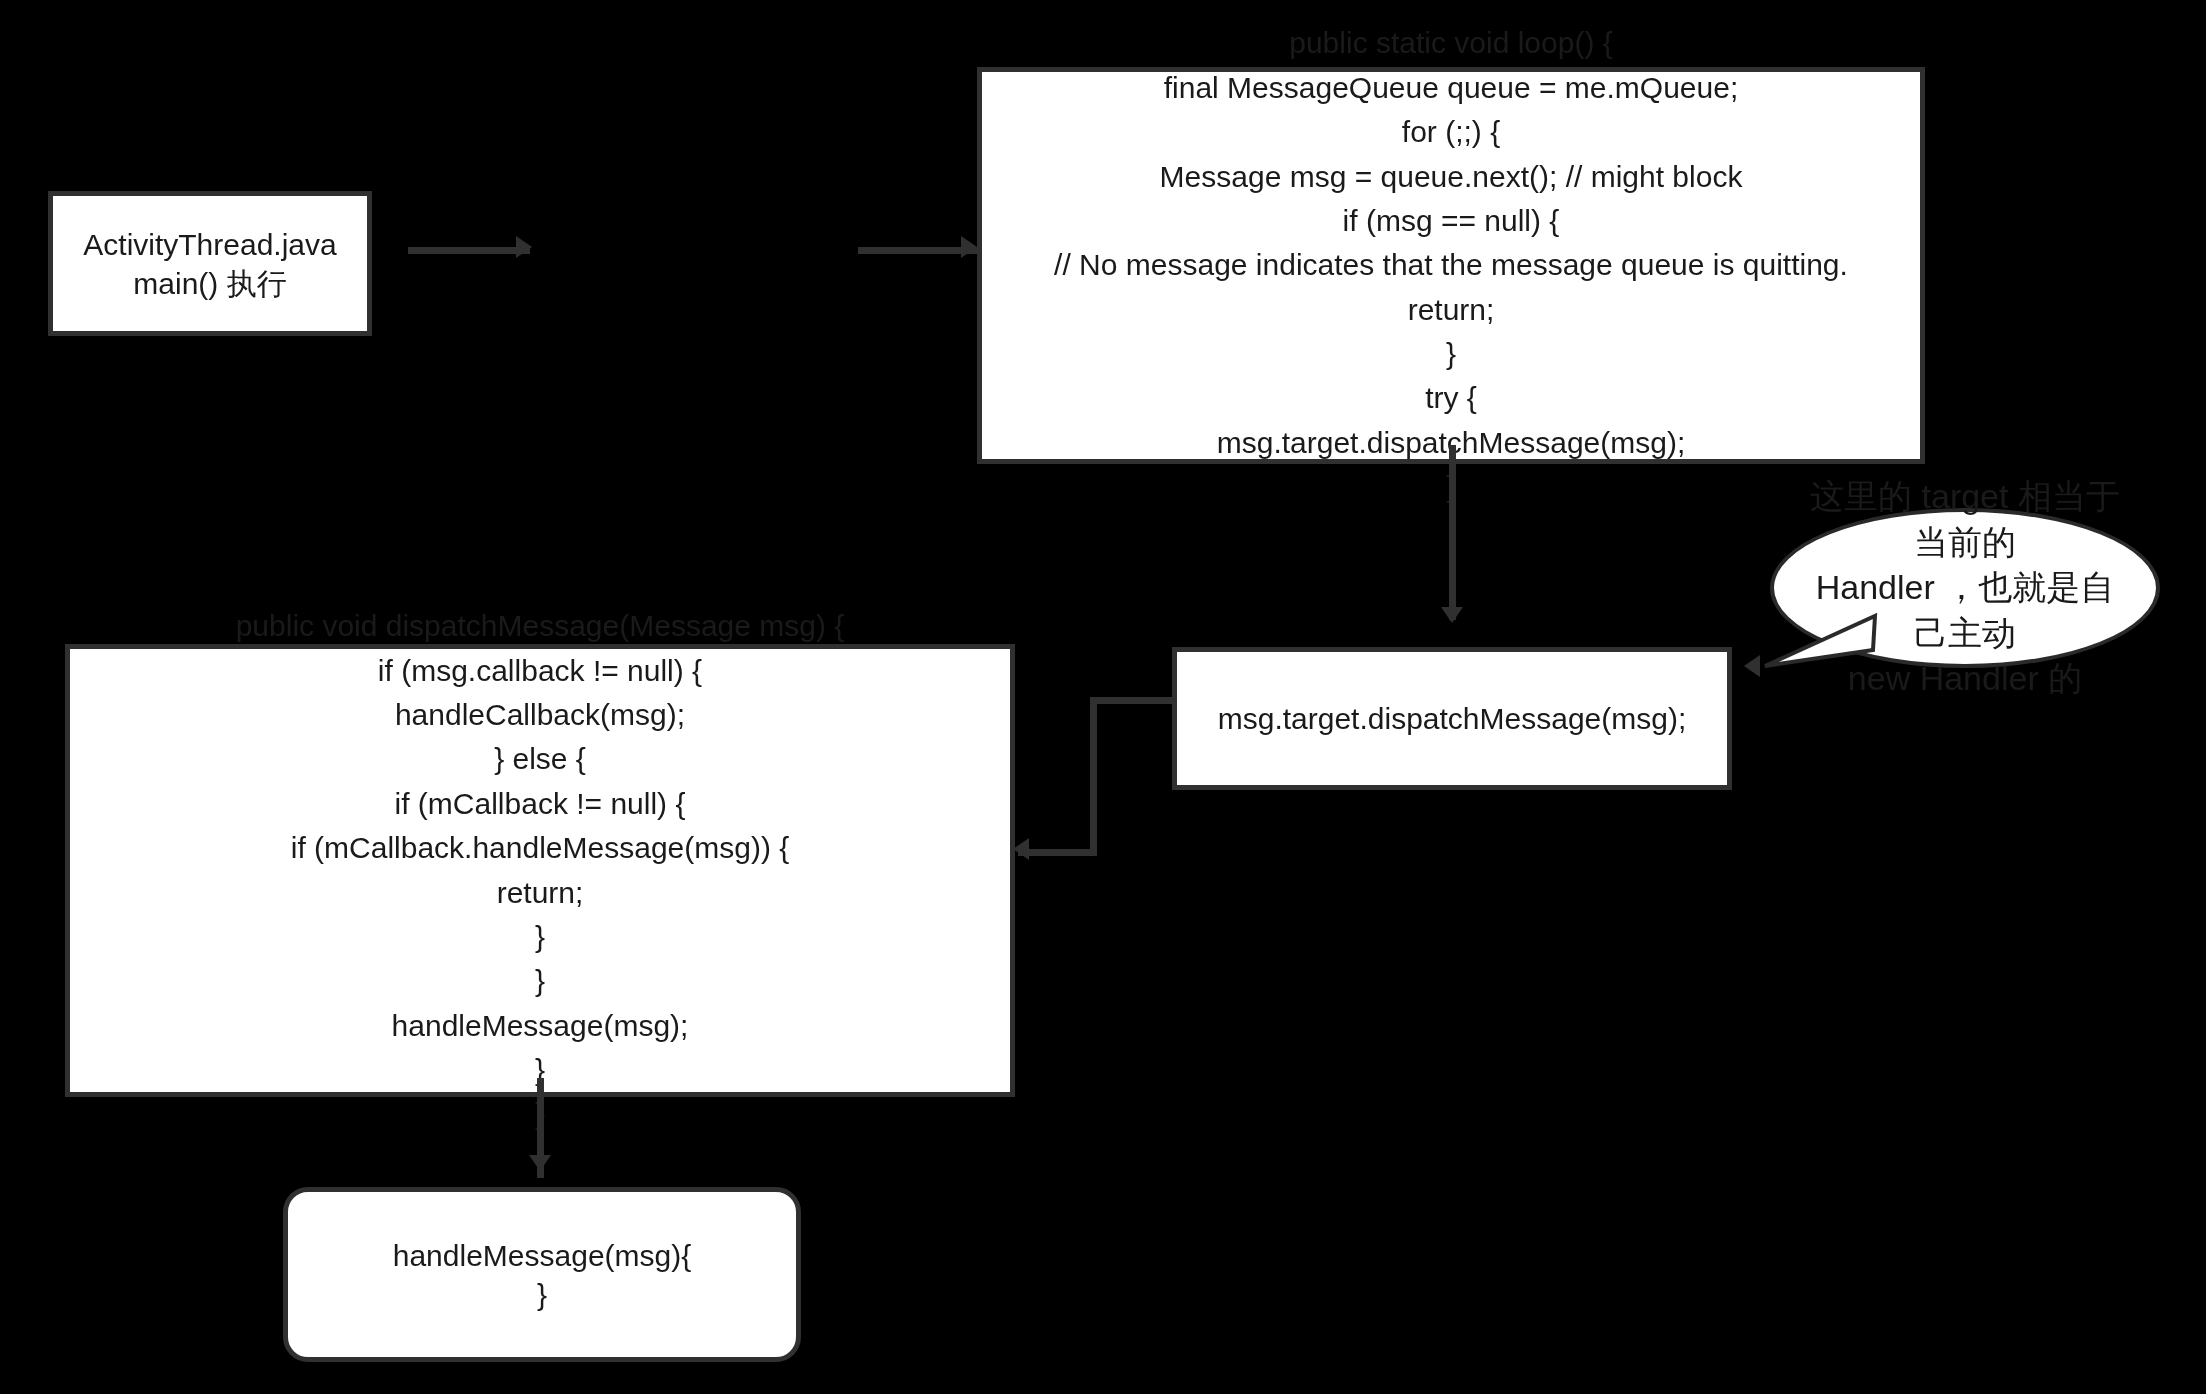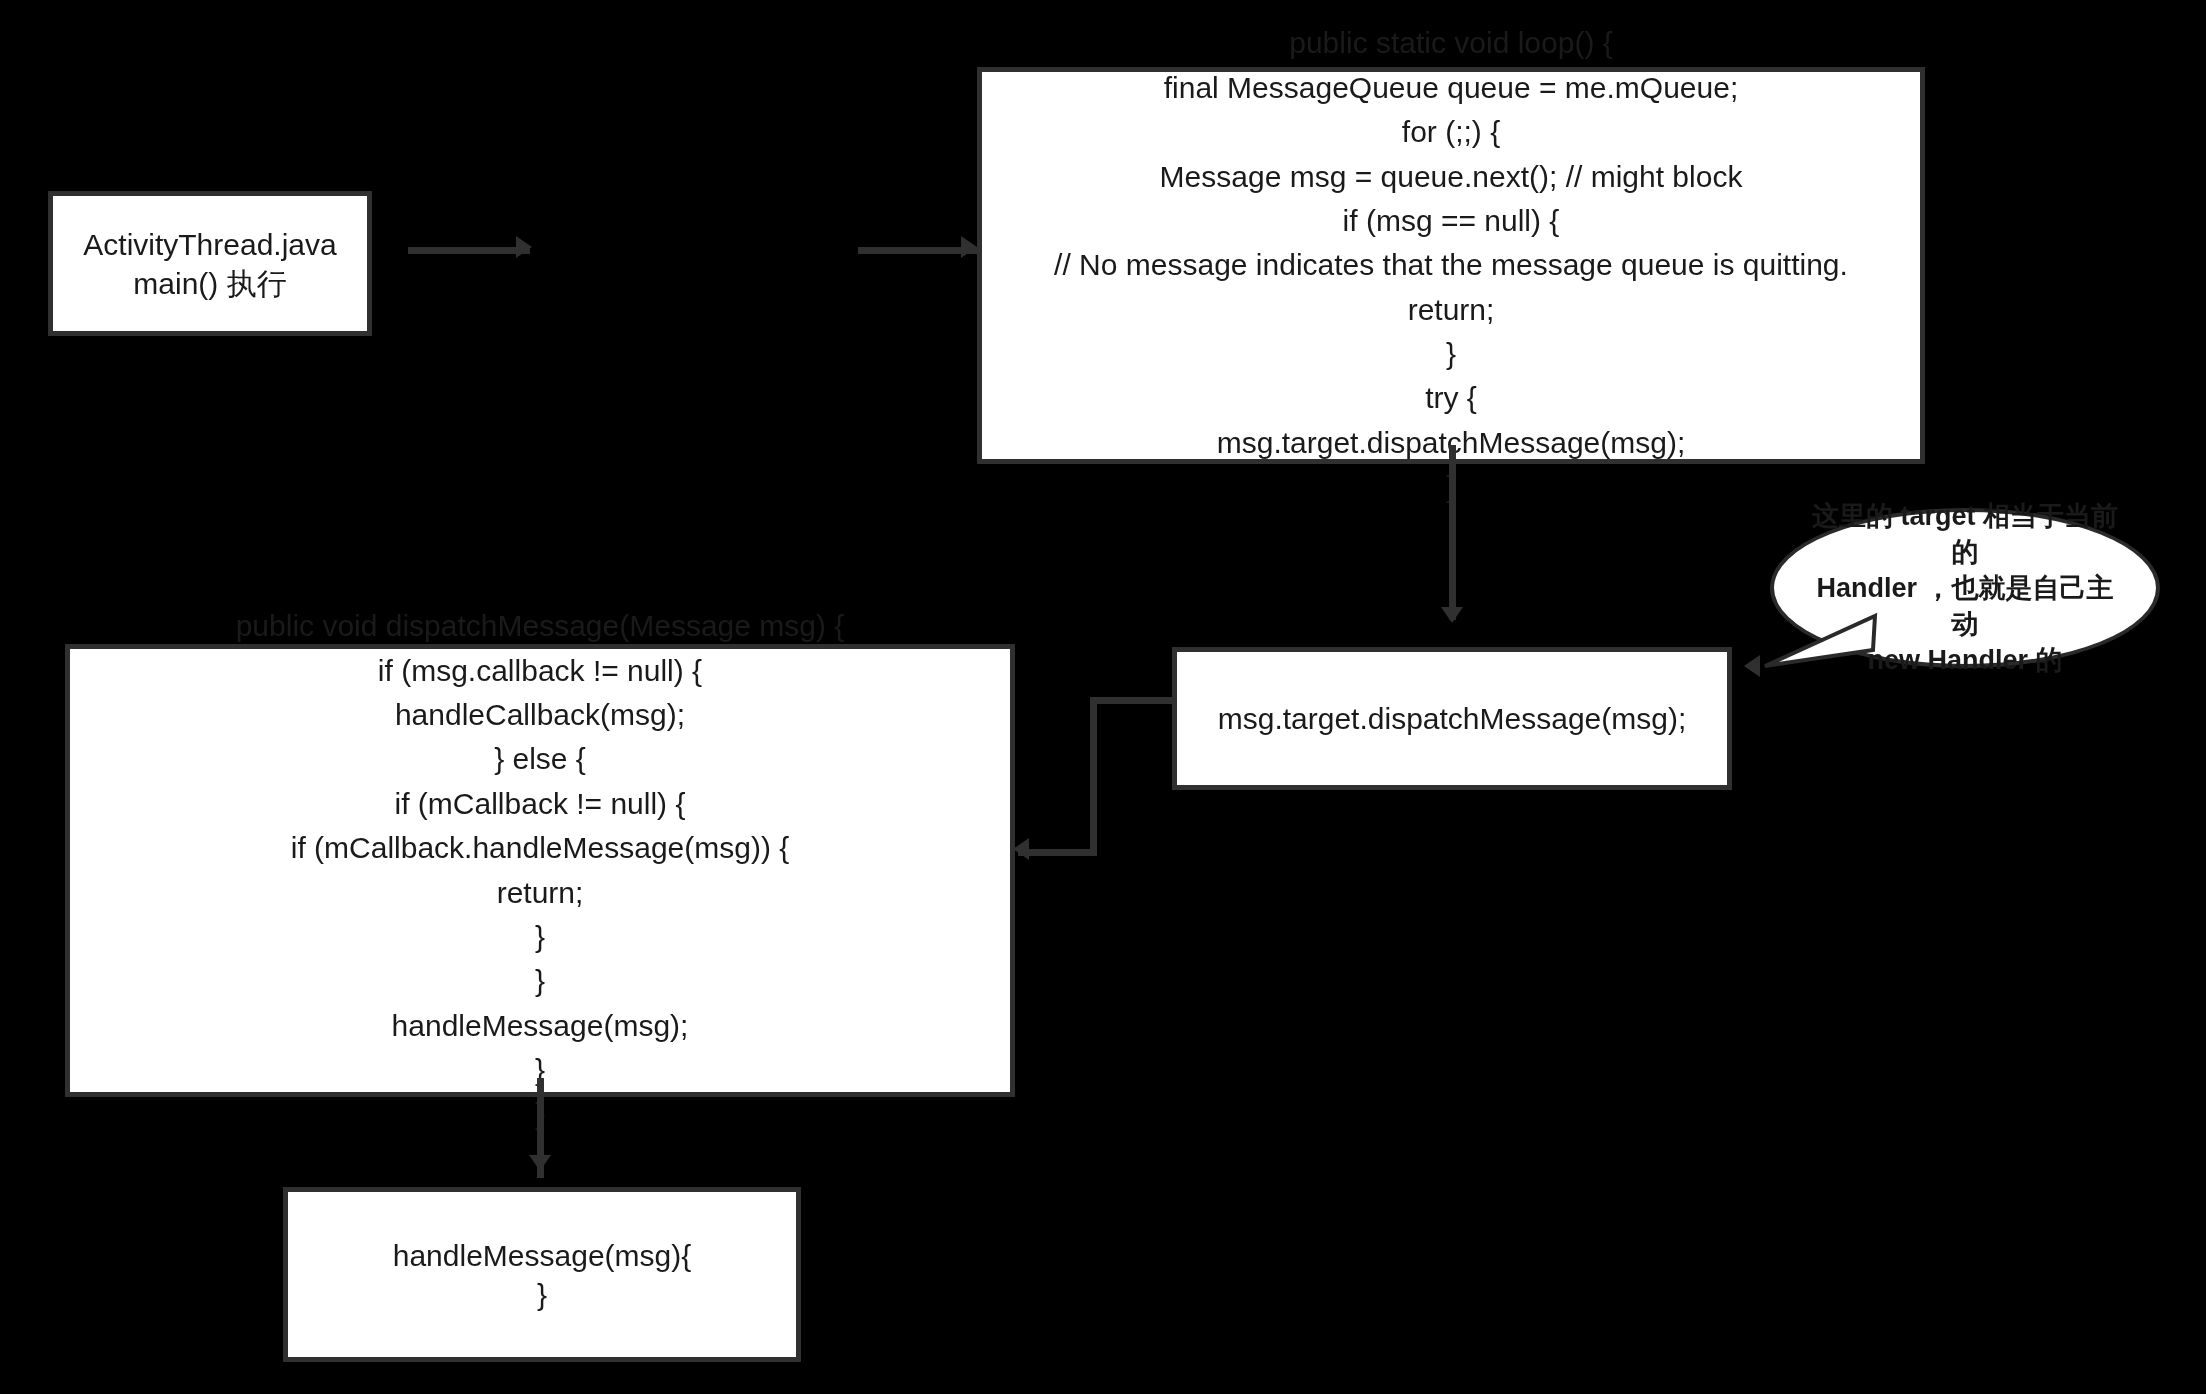--- a/index.html
+++ b/index.html
@@ -71,25 +71,24 @@
     background: #ffffff;
     border: 4px solid #2a2a2a;
     border-radius: 50%;
     display: flex;
     align-items: center;
     justify-content: center;
     text-align: center;
     color: #1a1a1a;
   }
   .bubble .txt {
-    font-size: 27px;
+    font-size: 34px;
     line-height: 1.34;
     white-space: pre-line;
     padding: 0 34px;
-    font-weight: bold;
   }
   .bubble-tail {
     position: absolute;
     overflow: visible;
   }
 </style>
 </head>
 <body>
 
 <div id="canvas">
@@ -143,21 +142,21 @@
 }
 }
 handleMessage(msg);
 }
 }</span>
   </div>
 
   <div class="vline" style="left:537px; top:1078px; height:100px;"></div>
   <div class="arrow down" style="left:529px; top:1155px;"></div>
 
-  <div class="node simple" style="left:283px; top:1168px; width:518px; height:175px;">
+  <div class="node simple" style="left:283px; top:1168px; width:518px; height:175px;border-radius:25px;">
     <span class="txt">handleMessage(msg){
 }</span>
   </div>
 
   <div class="bubble" style="left:1770px; top:508px; width:390px; height:160px;">
     <span class="txt">这里的 target 相当于当前的
 Handler ，也就是自己主动
 new Handler 的</span>
   </div>
 

